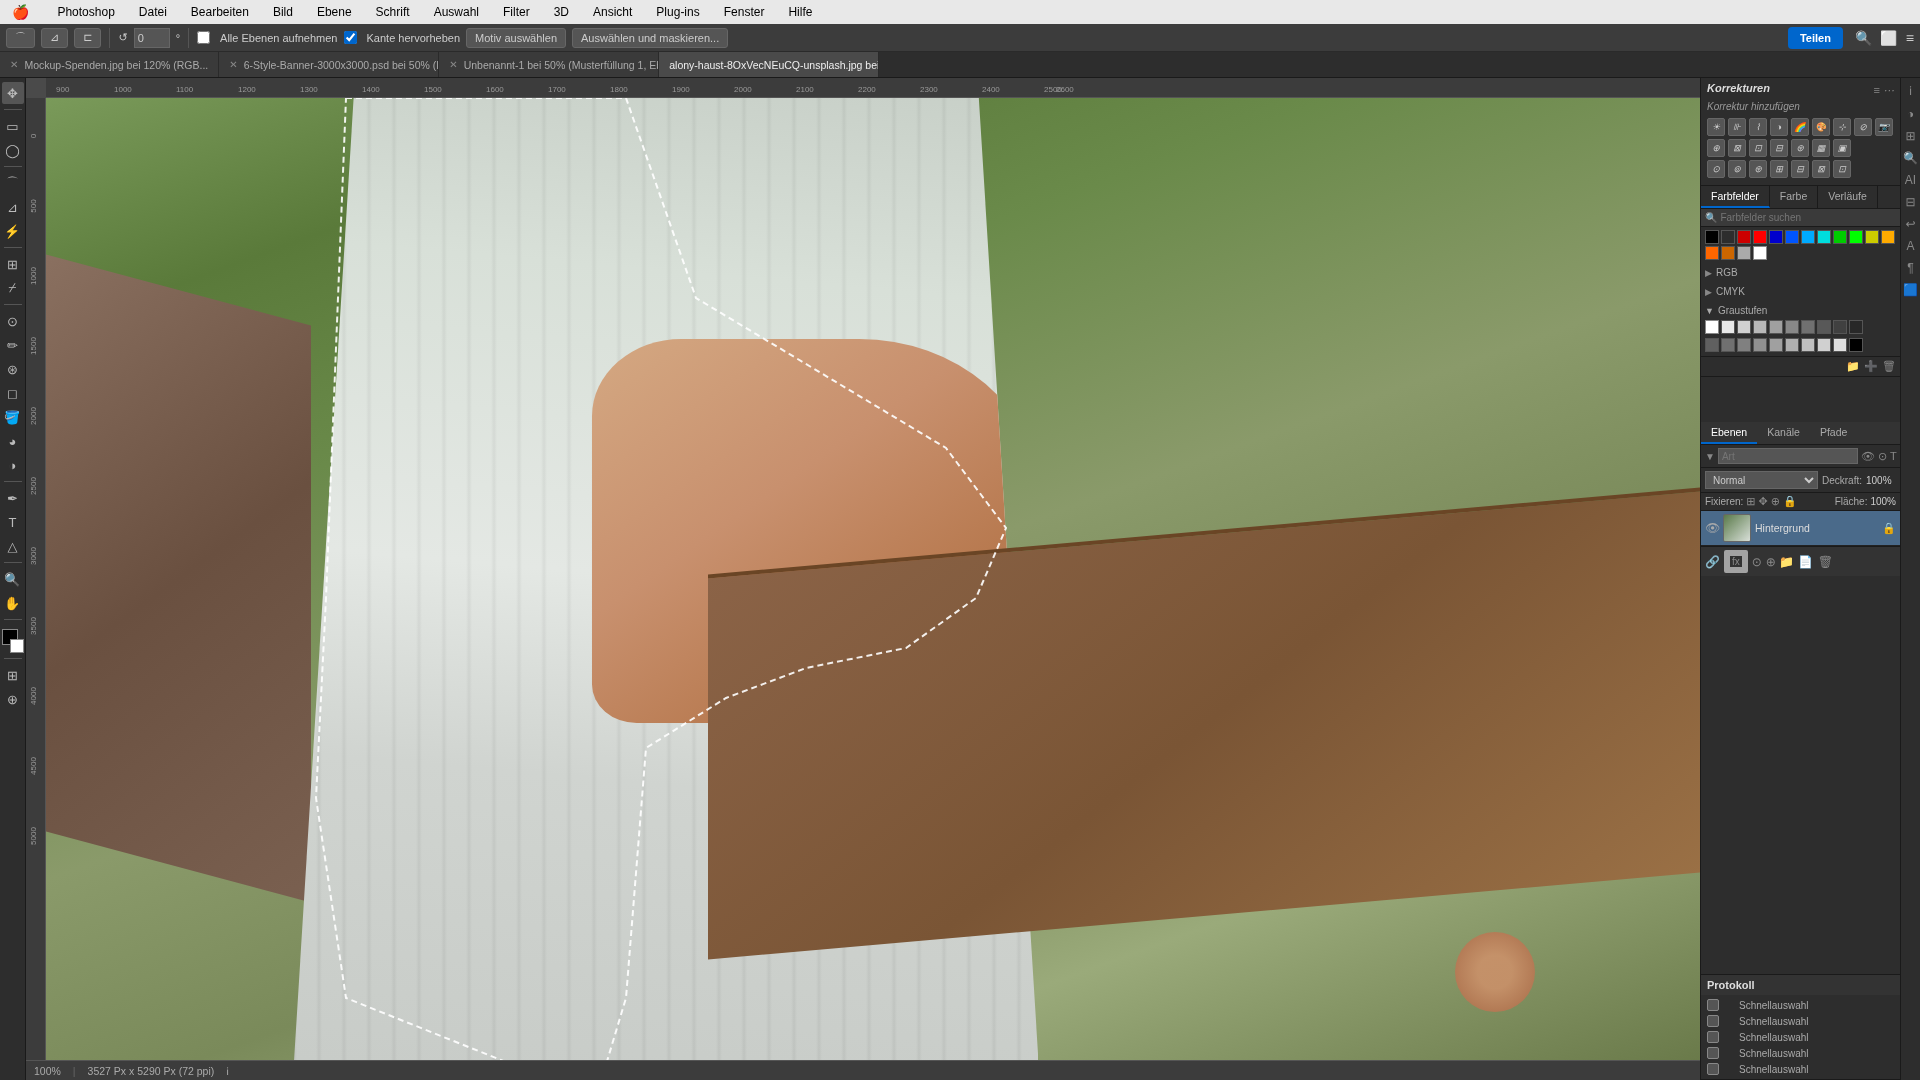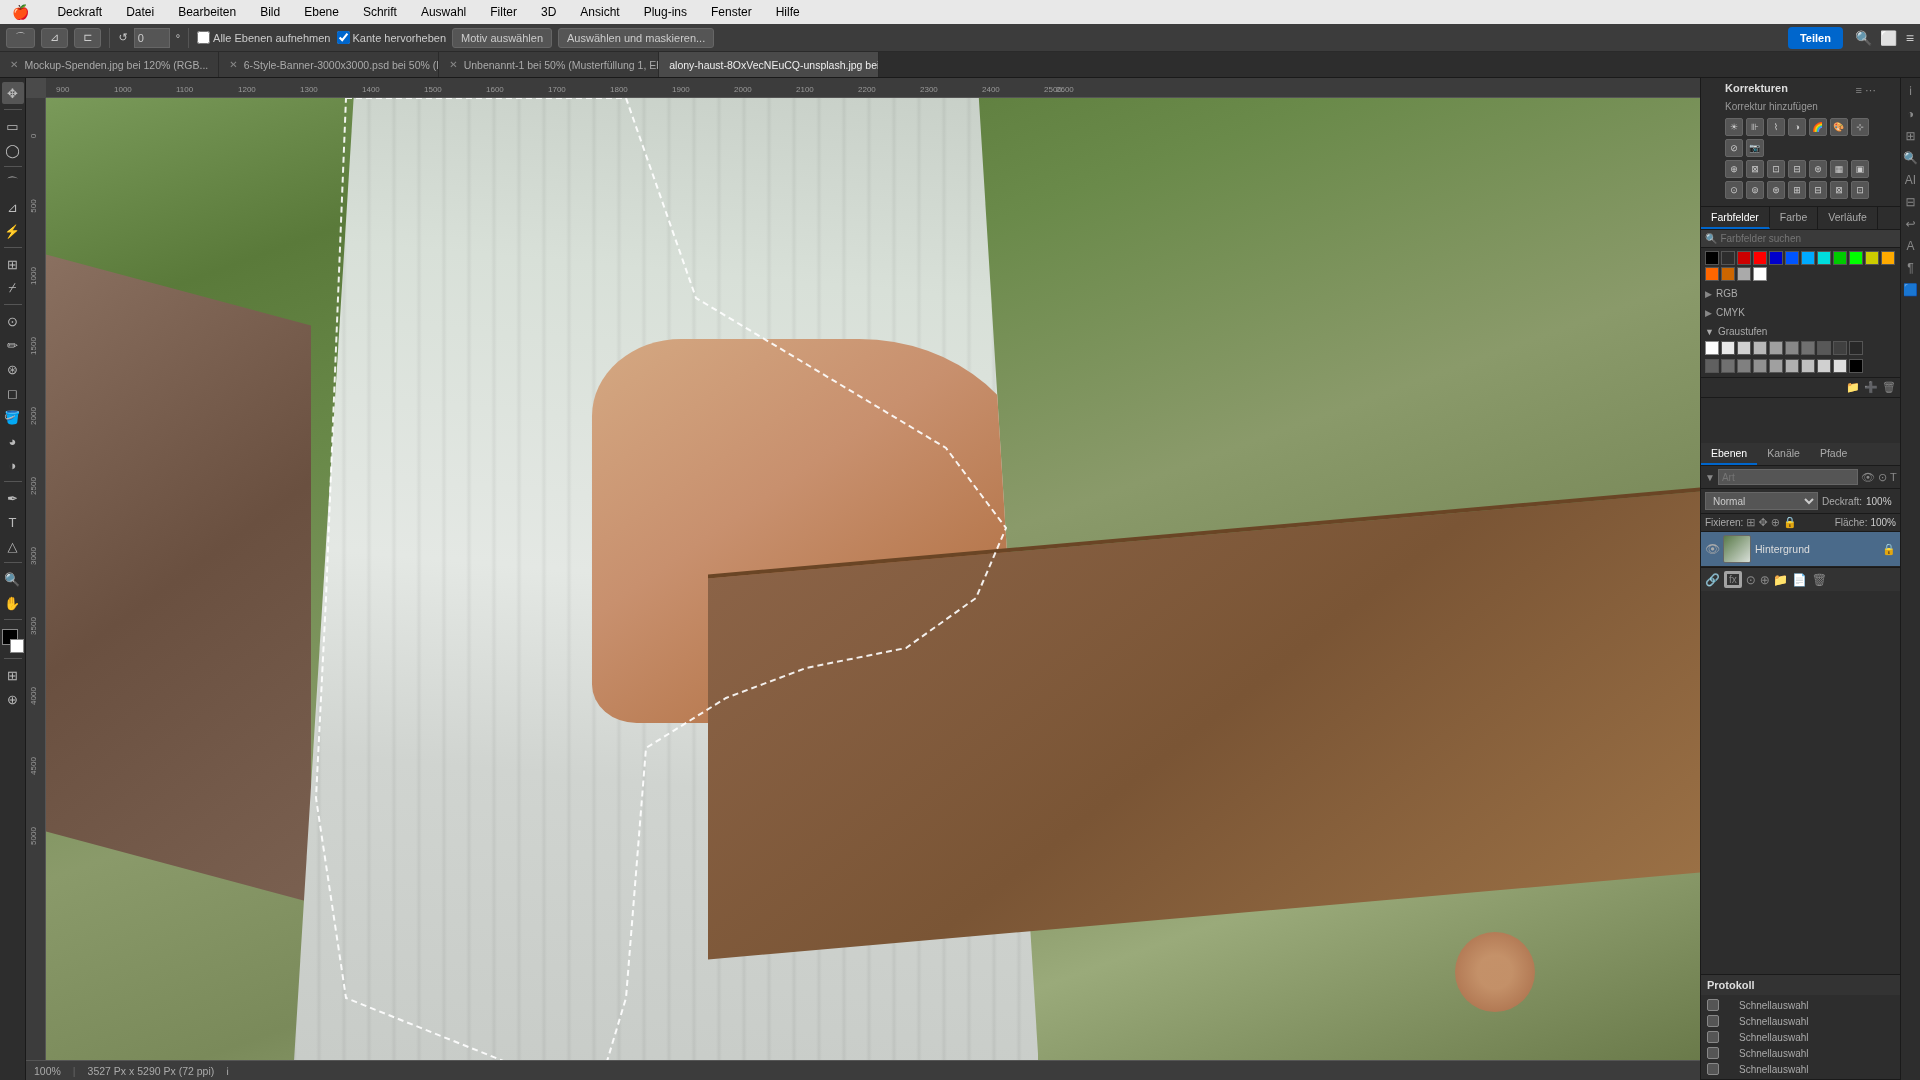--- a/index.html
+++ b/index.html
@@ -42,21 +42,21 @@
       background: #555;
       border: 1px solid #666;
       color: #ccc;
       height: 20px;
       padding: 0 8px;
       font-size: 11px;
       cursor: pointer;
       border-radius: 3px;
       white-space: nowrap;
     }
-    .options-checkbox { display: flex; align-items: center; gap: 3px; font-size: 11px; color: #ccc; }
+    .options-checkbox { display: flex; align-items: center; gap: 10px; font-size: 11px; color: #ccc; }
     .options-checkbox input { accent-color: #0066cc; }
     .options-label { font-size: 11px; color: #ccc; }
     .rotate-field {
       background: #555;
       border: 1px solid #666;
       color: #ccc;
       height: 20px;
       width: 36px;
       font-size: 11px;
       padding: 0 3px;
@@ -476,21 +476,21 @@
       gap: 8px;
       border-left: 1px solid #1a1a1a;
     }
     .side-icon { font-size: 12px; color: #888; cursor: pointer; writing-mode: horizontal-tb; }
   </style>
 </head>
 <body>
 
 <div id="menu-bar">
   <span class="menu-item apple-icon">🍎</span>
-  <span class="menu-item">Deckraft</span>
+  <span class="menu-item">Photoshop</span>
   <span class="menu-item">Datei</span>
   <span class="menu-item">Bearbeiten</span>
   <span class="menu-item">Bild</span>
   <span class="menu-item">Ebene</span>
   <span class="menu-item">Schrift</span>
   <span class="menu-item">Auswahl</span>
   <span class="menu-item">Filter</span>
   <span class="menu-item">3D</span>
   <span class="menu-item">Ansicht</span>
   <span class="menu-item">Plug-ins</span>
@@ -661,21 +661,21 @@
       <span>100%</span>
       <span style="color:#666;">|</span>
       <span>3527 Px x 5290 Px (72 ppi)</span>
       <span style="cursor:pointer;color:#aaa;">ℹ</span>
     </div>
   </div>
 
   <div id="right-panel">
 
     <div class="panel-section">
-      <div id="korrekturen-section" style="padding:4px 24px;">
+      <div id="korrekturen-section" style="padding:4px 6px;font-style:italic;">
         <div style="display:flex;align-items:center;justify-content:space-between;margin-bottom:3px;">
           <span class="korrekturen-title">Korrekturen</span>
           <div style="display:flex;gap:3px;">
             <span style="font-size:11px;color:#888;cursor:pointer;">≡</span>
             <span style="font-size:11px;color:#888;cursor:pointer;">⋯</span>
           </div>
         </div>
         <div class="korrekturen-sub">Korrektur hinzufügen</div>
 
         <div class="korr-icons-row">
@@ -829,21 +829,21 @@
         <span class="layer-vis">👁</span>
         <div class="layer-thumb">
           <div class="layer-thumb-inner"></div>
         </div>
         <span class="layer-name">Hintergrund</span>
         <span class="layer-lock">🔒</span>
       </div>
 
       <div class="ebenen-bottom">
         <span class="eb-icon">🔗</span>
-        <span class="eb-icon" style="font-size:10px;border:3px solid #a3a3a3;padding:0 2px;border-radius:2px;">fx</span>
+        <span class="eb-icon" style="font-size:10px;border:6px solid #a3a3a3;padding:0 2px;border-radius:2px;">fx</span>
         <span class="eb-icon">⊙</span>
         <span class="eb-icon">⊕</span>
         <span class="eb-icon">📁</span>
         <span class="eb-icon">📄</span>
         <span class="eb-icon">🗑</span>
       </div>
     </div>
 
     <div id="protokoll-section" class="panel-section">
       <div class="prot-header">

